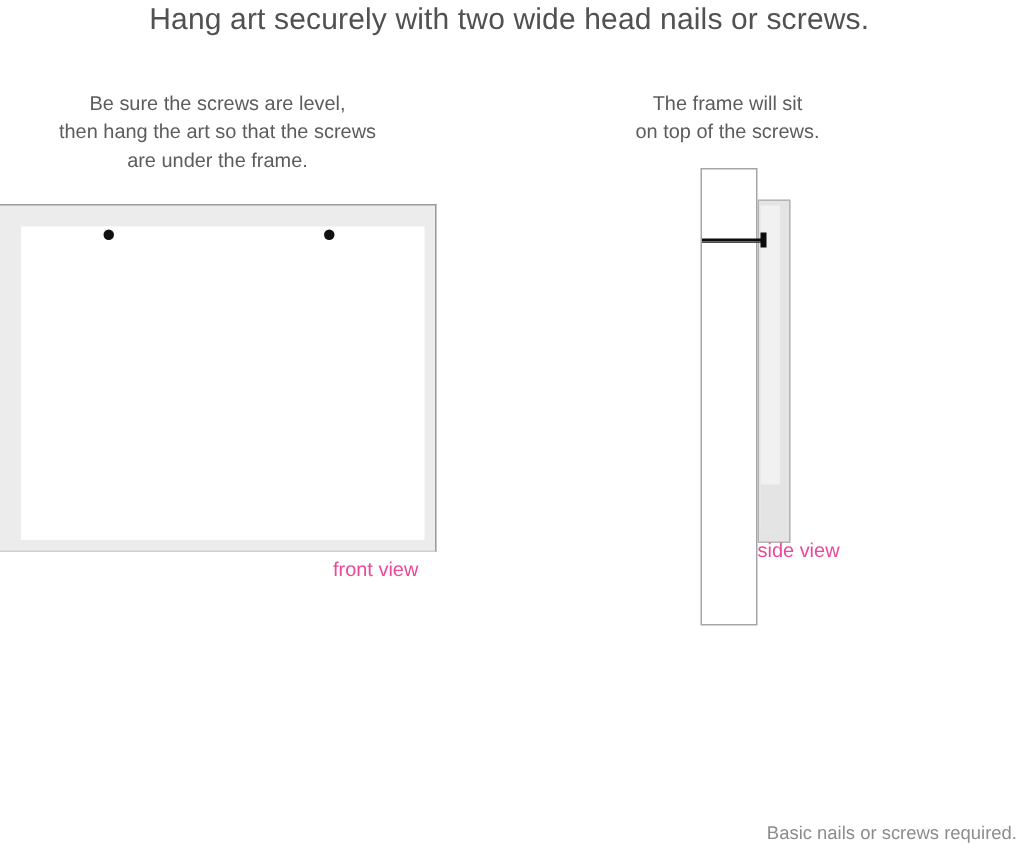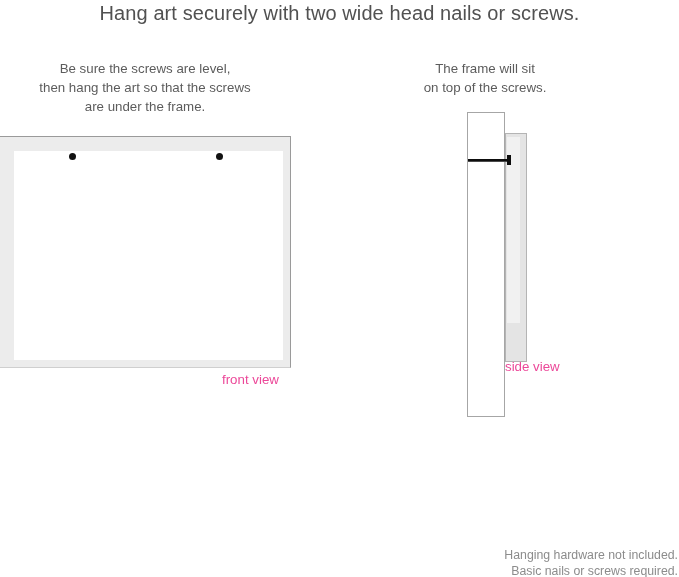--- a/index.html
+++ b/index.html
@@ -218,17 +218,16 @@
     <div class="wall-panel"></div>
     <div class="frame-block"></div>
     <div class="frame-block-inner"></div>
     <div class="frame-block-edge"></div>
     <div class="nail-shaft"></div>
     <div class="nail-head"></div>
   </div>
   <div class="view-label label-side">side view</div>
 
   <div class="footer">
-    <span class="line">Hanging hardware not included.</span>
     <span class="line">Basic nails or screws required.</span>
   </div>
 
 </div>
 
 </body></html>

